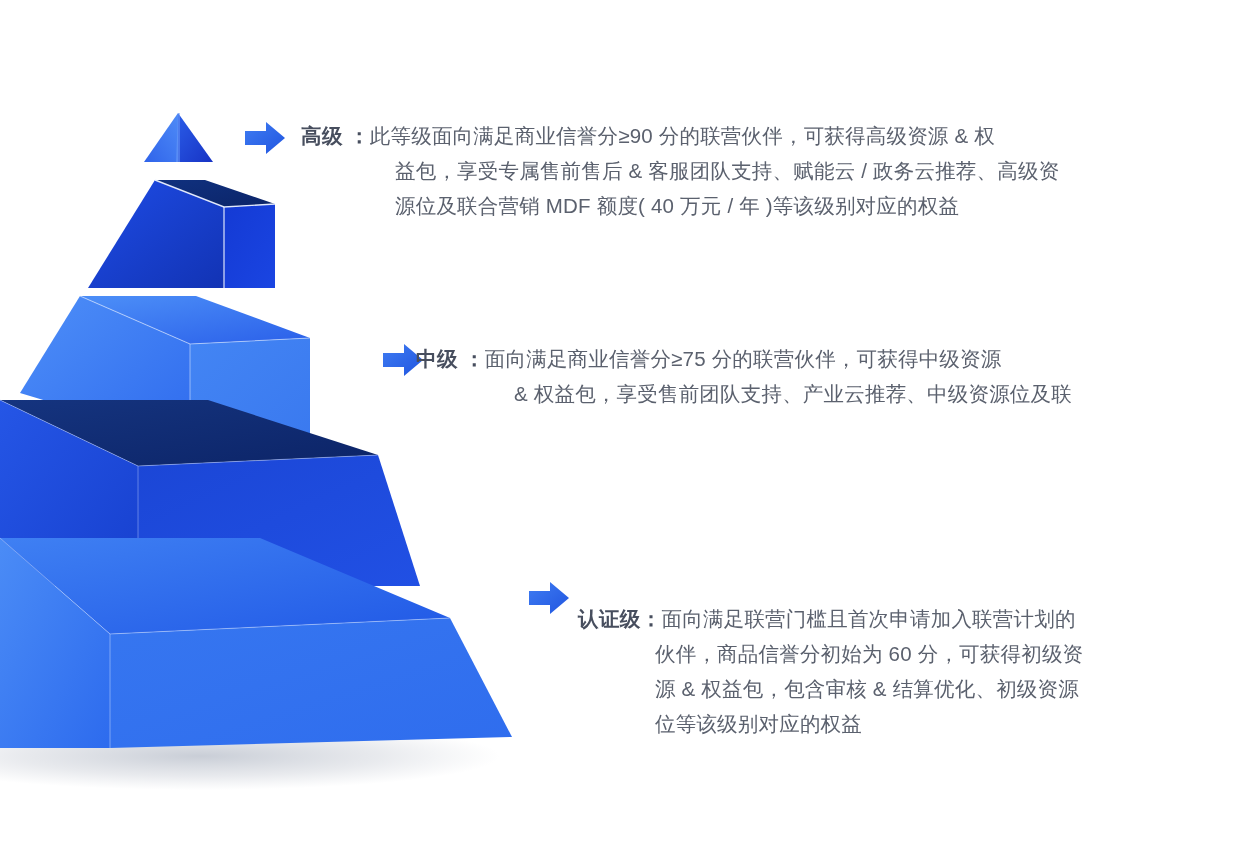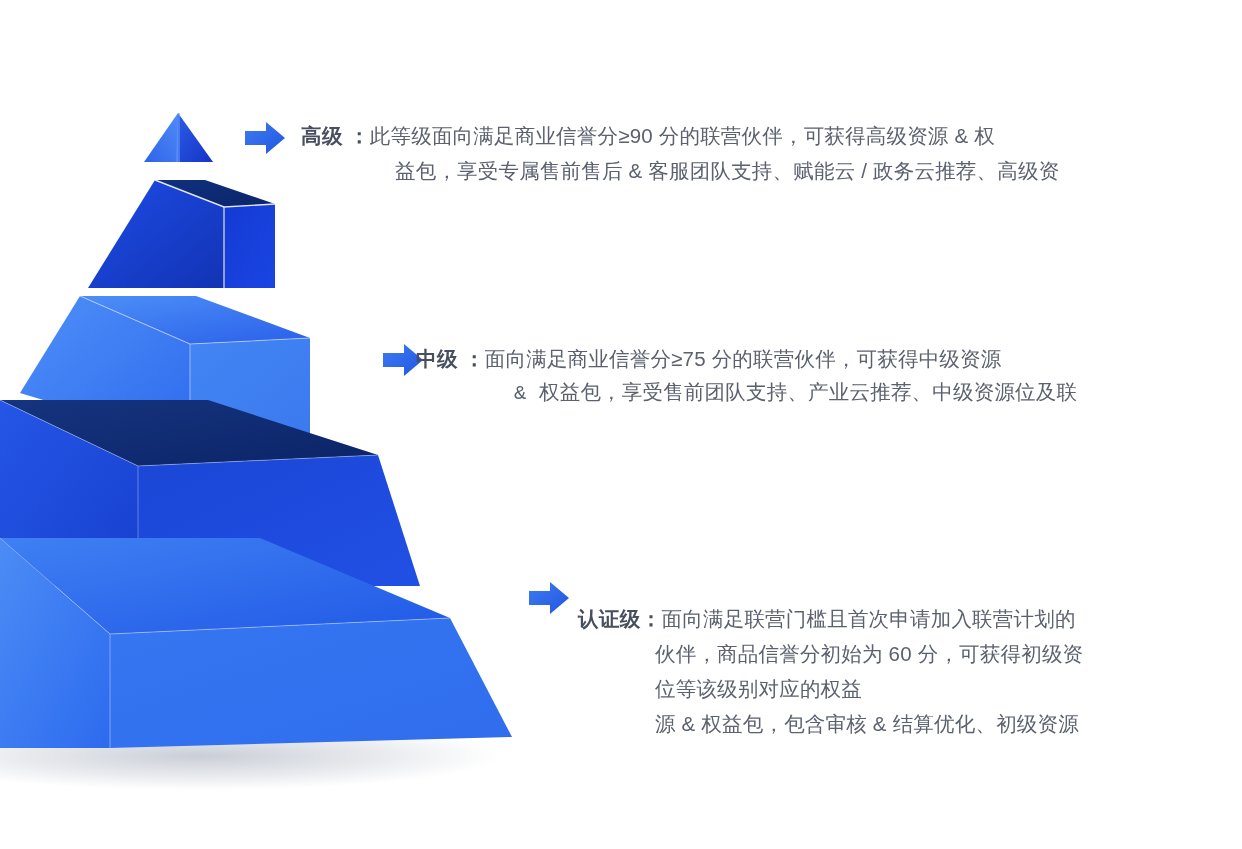--- a/index.html
+++ b/index.html
@@ -46,21 +46,21 @@
     letter-spacing: 0.2px;
     white-space: nowrap;
   }
   .tier-label {
     font-weight: bold;
     color: #474e5e;
     letter-spacing: 0.4px;
   }
   .tier-line { display: block; }
   .tier-line.indent-1 { padding-left: 94px; }
-  .tier-line.indent-2 { padding-left: 98px; font-family: Liberation Mono, monospace; }
+  .tier-line.indent-2 { padding-left: 98px; }
   .tier-line.indent-3 { padding-left: 77px; }
 
   
   #block-advanced   { left: 301px; top: 118px; }
   #block-middle     { left: 416px; top: 341px; }
   #block-certified  { left: 578px; top: 601px; }
 
   #arrow-advanced  { left: 243px; top: 121px; }
   #arrow-middle    { left: 381px; top: 343px; }
   #arrow-certified { left: 527px; top: 581px; }
@@ -218,27 +218,28 @@
 
   <div class="arrow-icon" id="arrow-certified">
     <svg viewBox="0 0 44 34" xmlns="http://www.w3.org/2000/svg">
       <path d="M2,10 L23,10 L23,1 L42,17 L23,33 L23,24 L2,24 Z" fill="url(#arrGrad)"></path>
     </svg>
   </div>
 
   <div class="tier-text" id="block-advanced">
     <span class="tier-line"><span class="tier-label">高级 ：</span><span>此等级面向满足商业信誉分≥90 分的联营伙伴，可获得高级资源 &amp; 权</span></span>
     <span class="tier-line indent-1">益包，享受专属售前售后 &amp; 客服团队支持、赋能云 / 政务云推荐、高级资</span>
+    <span class="tier-line indent-1">源位及联合营销 MDF 额度( 40 万元 / 年 )等该级别对应的权益</span>
   </div>
 
   <div class="tier-text" id="block-middle">
     <span class="tier-line"><span class="tier-label">中级 ：</span><span>面向满足商业信誉分≥75 分的联营伙伴，可获得中级资源</span></span>
     <span class="tier-line indent-2">&amp; 权益包，享受售前团队支持、产业云推荐、中级资源位及联</span>
   </div>
 
   <div class="tier-text" id="block-certified">
     <span class="tier-line"><span class="tier-label">认证级：</span><span>面向满足联营门槛且首次申请加入联营计划的</span></span>
     <span class="tier-line indent-3">伙伴，商品信誉分初始为 60 分，可获得初级资</span>
+    <span class="tier-line indent-3">源 &amp; 权益包，包含审核 &amp; 结算优化、初级资源</span>
     <span class="tier-line indent-3">位等该级别对应的权益</span>
-    <span class="tier-line indent-3">源 &amp; 权益包，包含审核 &amp; 结算优化、初级资源</span>
   </div>
 
 </div>
 
 </body></html>

